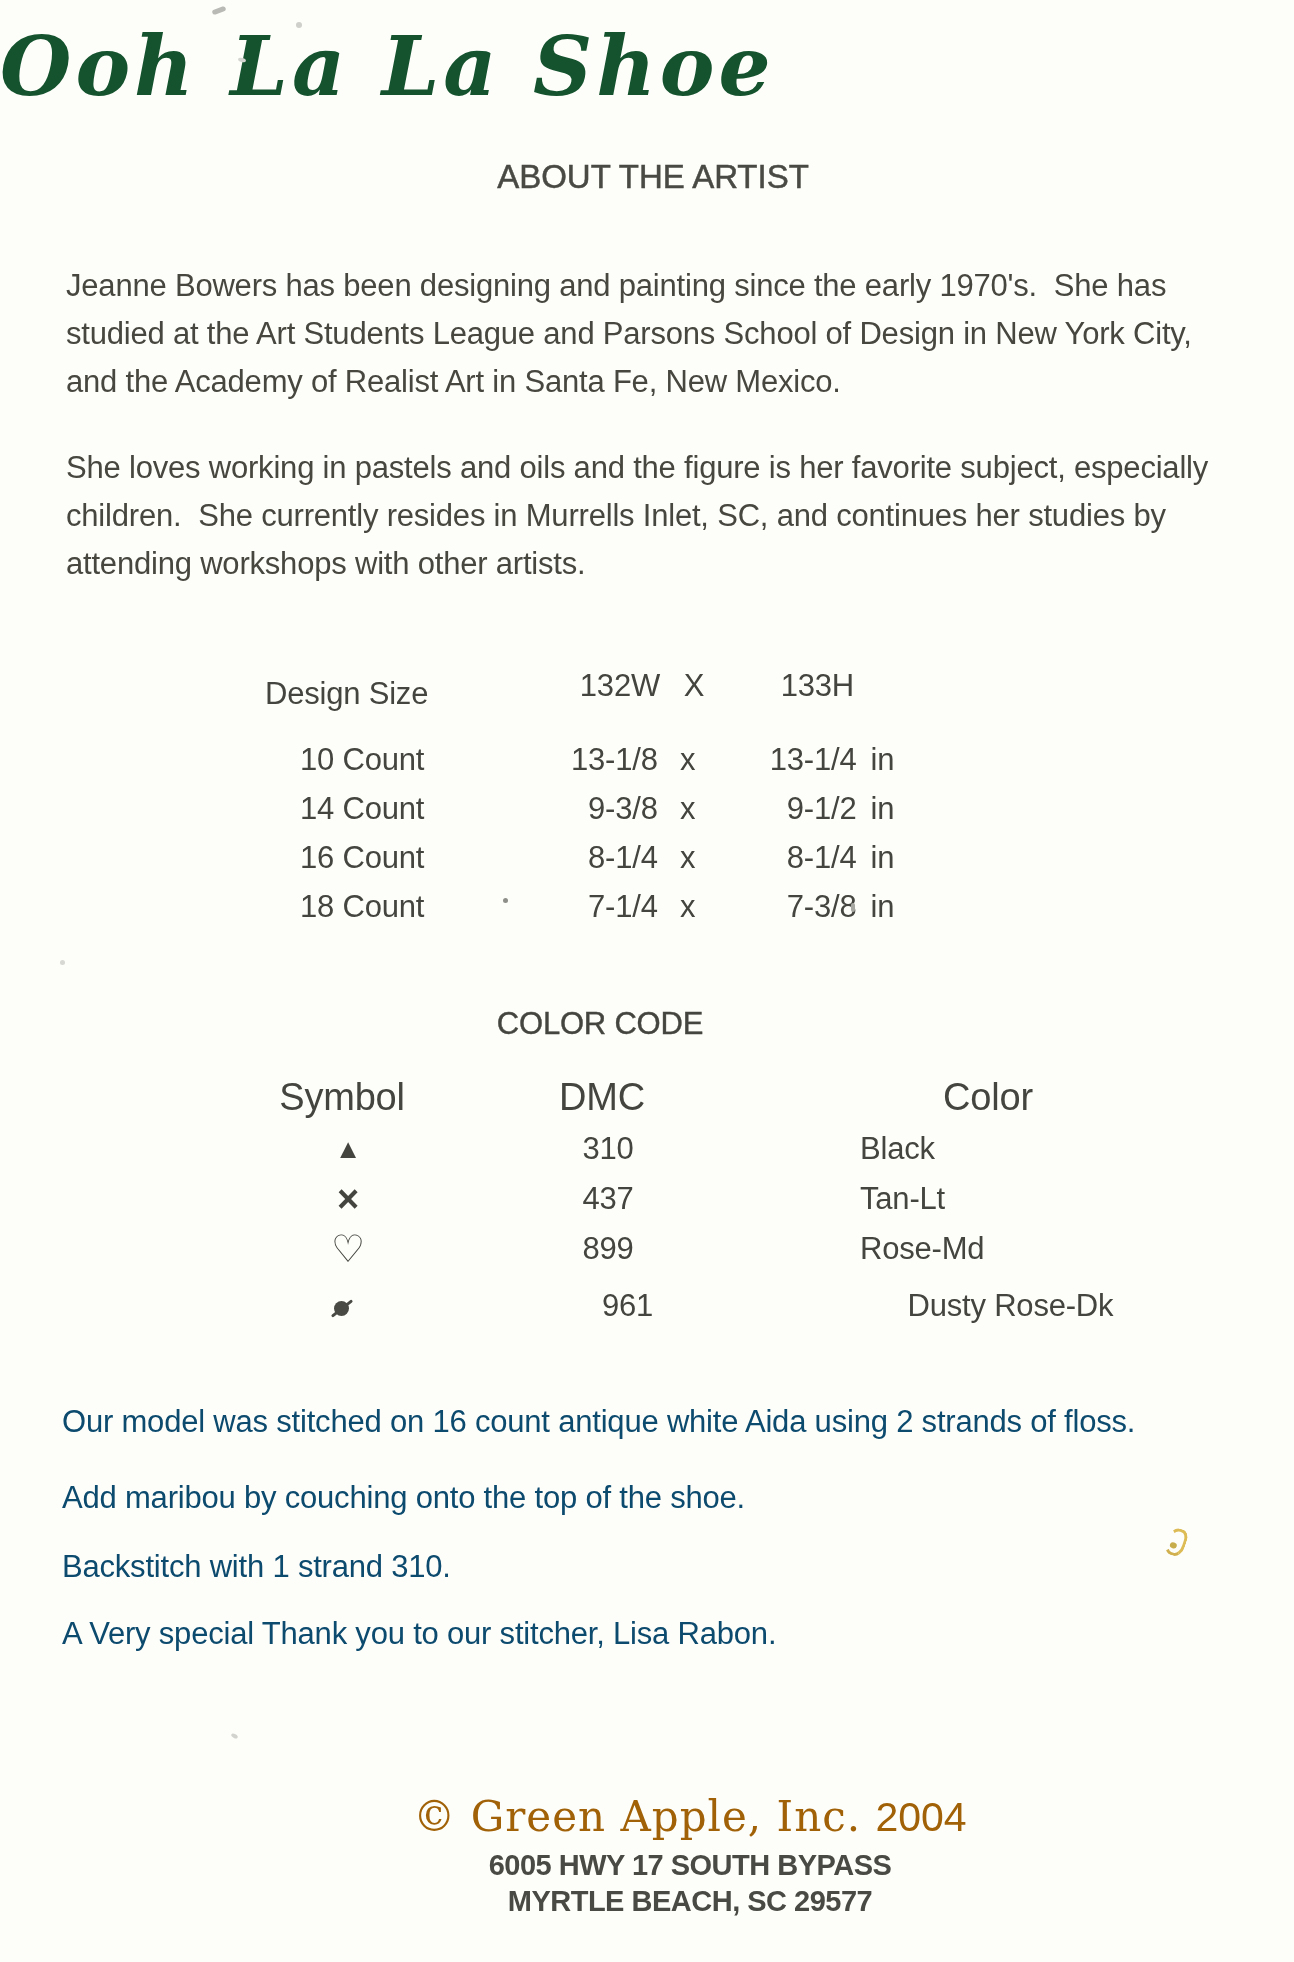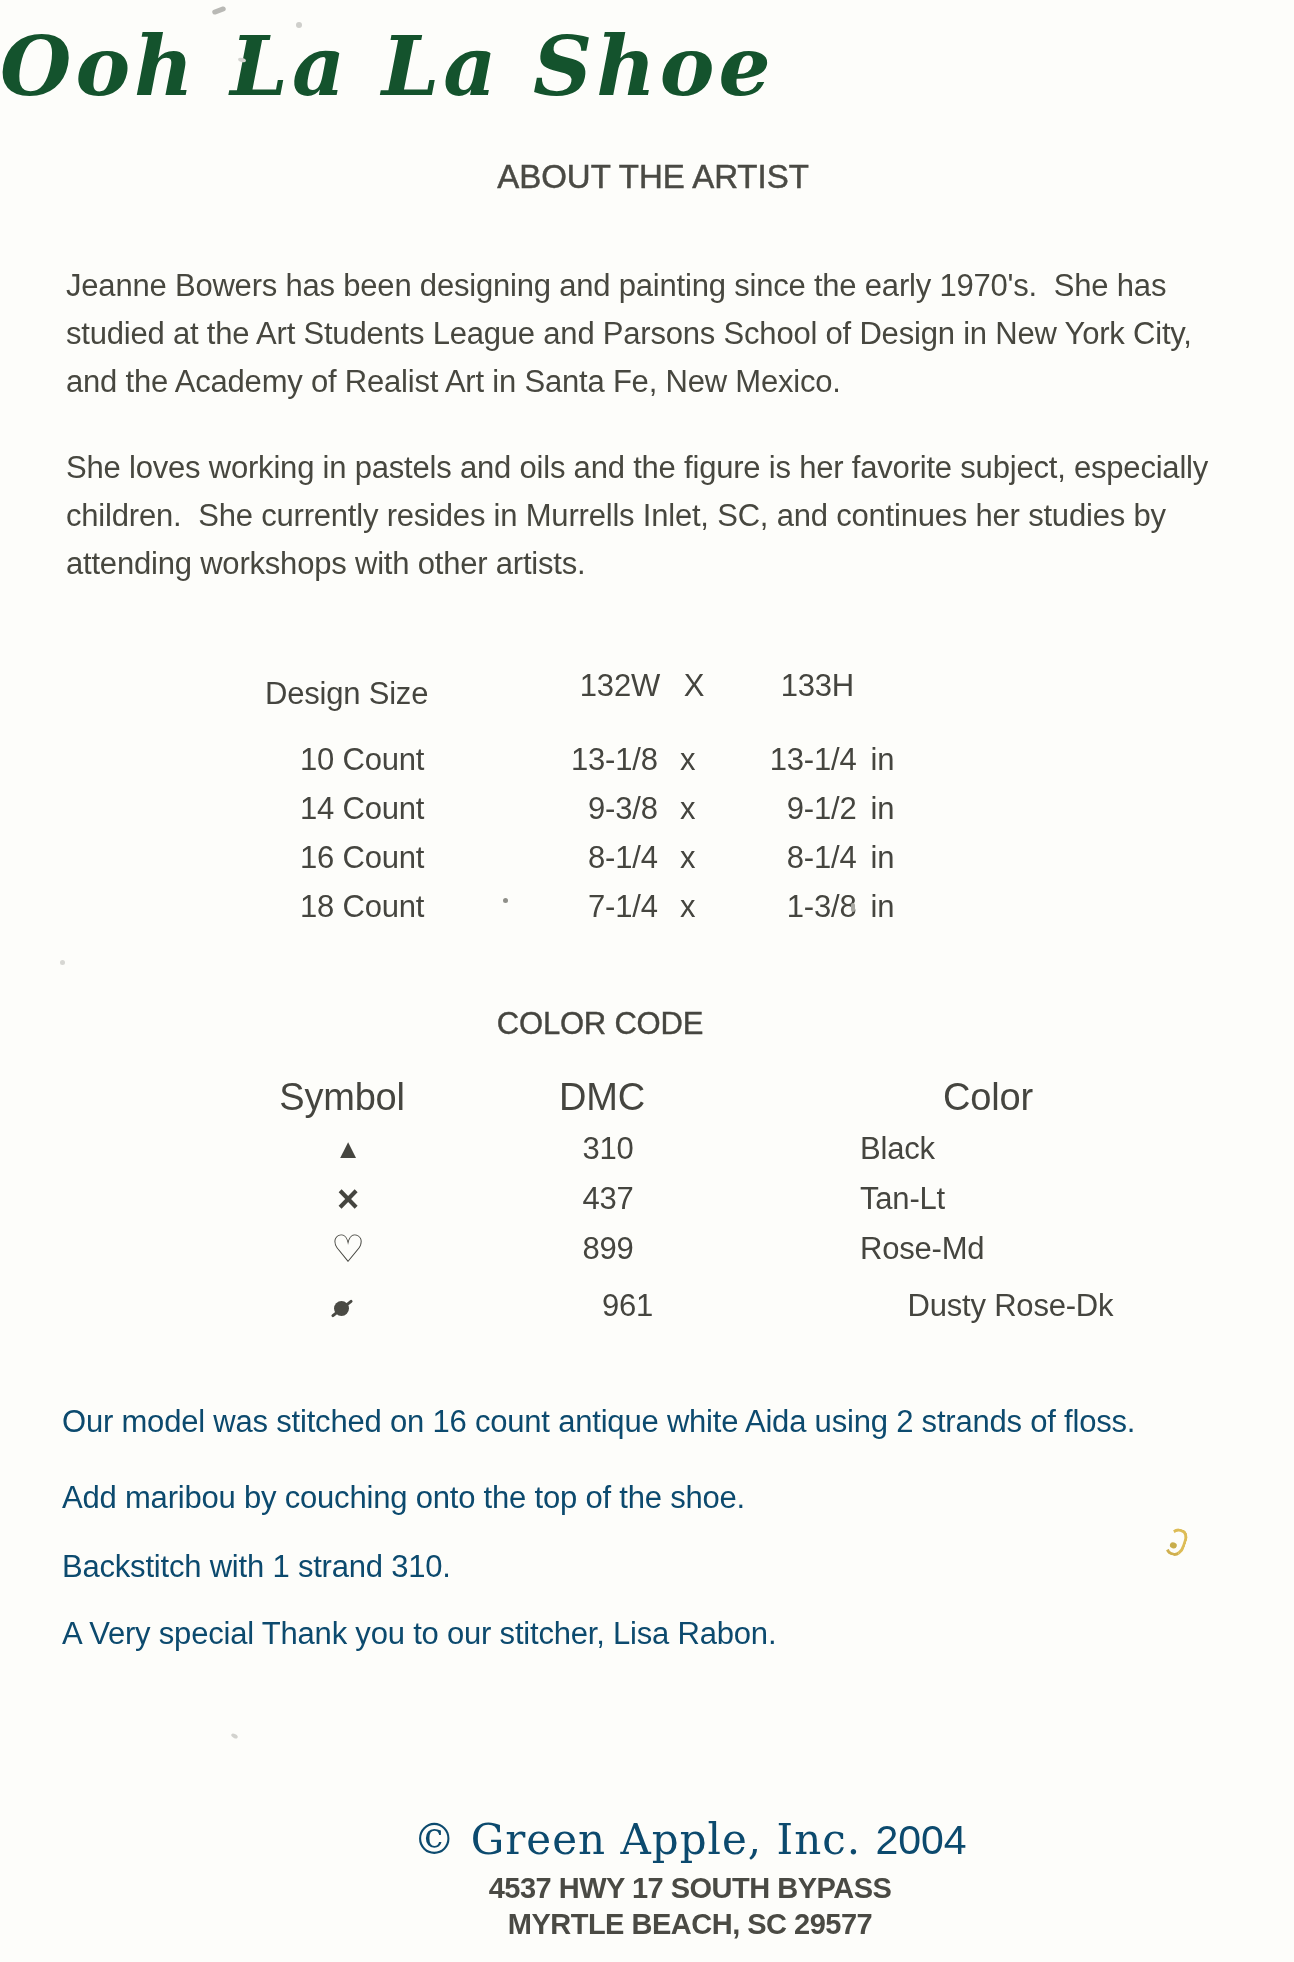--- a/index.html
+++ b/index.html
@@ -80,21 +80,21 @@
 
   
   .note{position:absolute;left:62px;font-size:31px;white-space:nowrap;color:#0c4a6e;}
   .note1{top:1404px;}
   .note2{top:1480px;}
   .note3{top:1549px;}
   .note4{top:1616px;}
 
   
   .footer{position:absolute;left:86px;top:1792px;width:1208px;text-align:center;}
-  .copyright-line{font-family:"DejaVu Serif",serif;font-size:42px;color:#0c4a6e;letter-spacing:1px;margin-top:23px;}
+  .copyright-line{font-family:"DejaVu Serif",serif;font-size:42px;color:#a16207;letter-spacing:1px;}
   .year{font-family:"Liberation Sans",sans-serif;font-size:41px;letter-spacing:0;}
   .addr{font-size:29px;font-weight:bold;letter-spacing:-0.5px;line-height:36px;color:#4a4a44;}
   .addr1{margin-top:6px;}
 
   
   .speck{position:absolute;border-radius:50%;pointer-events:none;}
   .sp1{left:212px;top:8px;width:14px;height:5px;background:#b9b9b5;transform:rotate(-20deg);border-radius:3px;}
   .sp2{left:296px;top:22px;width:6px;height:6px;background:#cfcfcb;}
   .sp3{left:238px;top:58px;width:8px;height:4px;background:#d4d4d0;transform:rotate(15deg);}
   .sp4{left:503px;top:898px;width:5px;height:5px;background:#8f8f89;}
@@ -145,21 +145,21 @@
       <span class="ds-c1">16 Count</span>
       <span class="ds-c2">8-1/4</span>
       <span class="ds-c3">x</span>
       <span class="ds-c4">8-1/4</span>
       <span class="ds-c5">in</span>
     </div>
     <div class="ds-row">
       <span class="ds-c1">18 Count</span>
       <span class="ds-c2">7-1/4</span>
       <span class="ds-c3">x</span>
-      <span class="ds-c4">1-3/8</span>
+      <span class="ds-c4">7-3/8</span>
       <span class="ds-c5">in</span>
     </div>
   </div>
 
   <div class="cc-title">COLOR CODE</div>
 
   <div class="cc-head">
     <span class="cc-hsym">Symbol</span>
     <span class="cc-hgap1"></span>
     <span class="cc-hdmc">DMC</span>
@@ -202,21 +202,21 @@
   <div class="note note2">Add maribou by couching onto the top of the shoe.</div>
   <div class="note note3">Backstitch with 1 strand 310.</div>
   <div class="note note4">A Very special Thank you to our stitcher, Lisa Rabon.</div>
 
   <div class="footer">
     <div class="copyright-line">
       <span>©</span>
       <span>Green Apple, Inc.</span>
       <span class="year">2004</span>
     </div>
-    <div class="addr addr1">4537 HWY 17 SOUTH BYPASS</div>
+    <div class="addr addr1">6005 HWY 17 SOUTH BYPASS</div>
     <div class="addr">MYRTLE BEACH, SC 29577</div>
   </div>
 
   <div class="speck sp1"></div>
   <div class="speck sp2"></div>
   <div class="speck sp3"></div>
   <div class="speck sp4"></div>
   <div class="speck sp5"></div>
   <div class="speck sp6"></div>
   <div class="speck sp7"></div>

